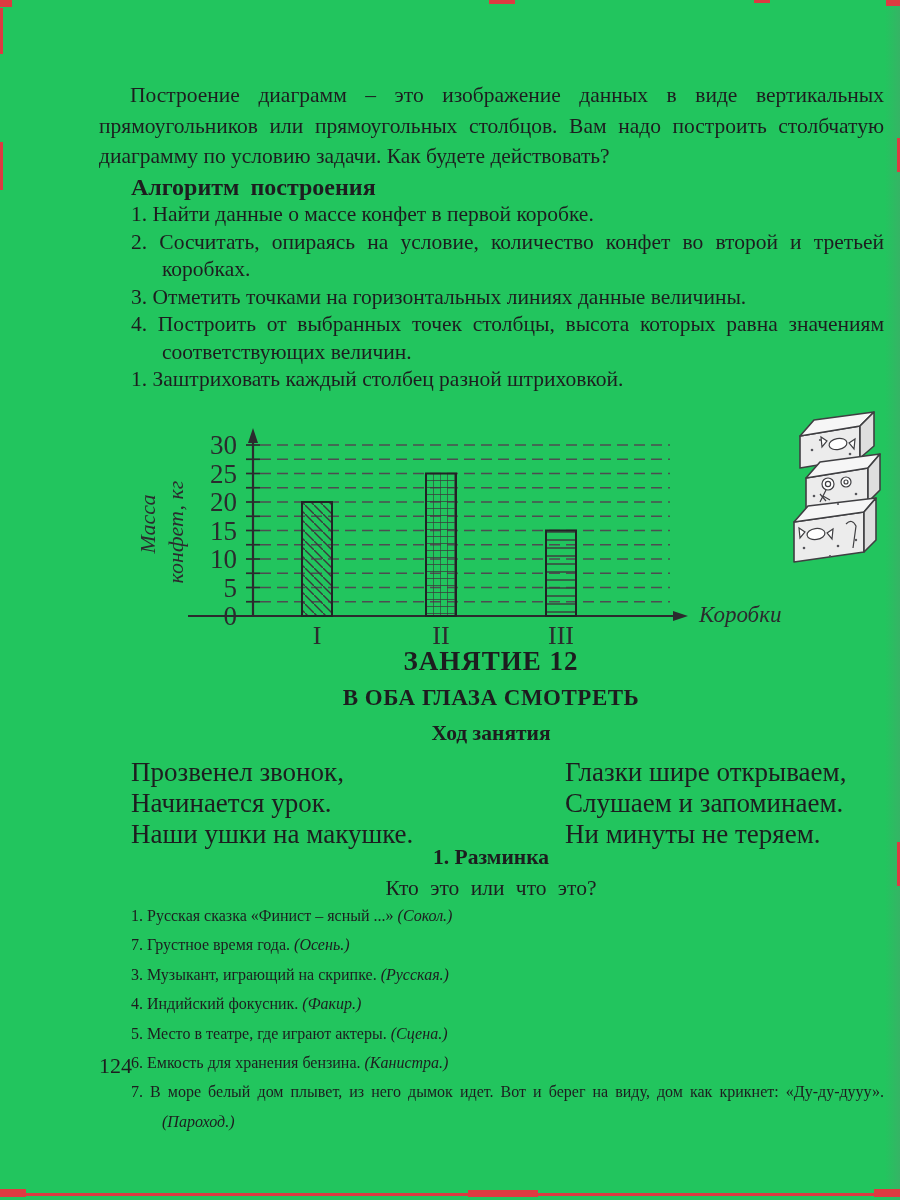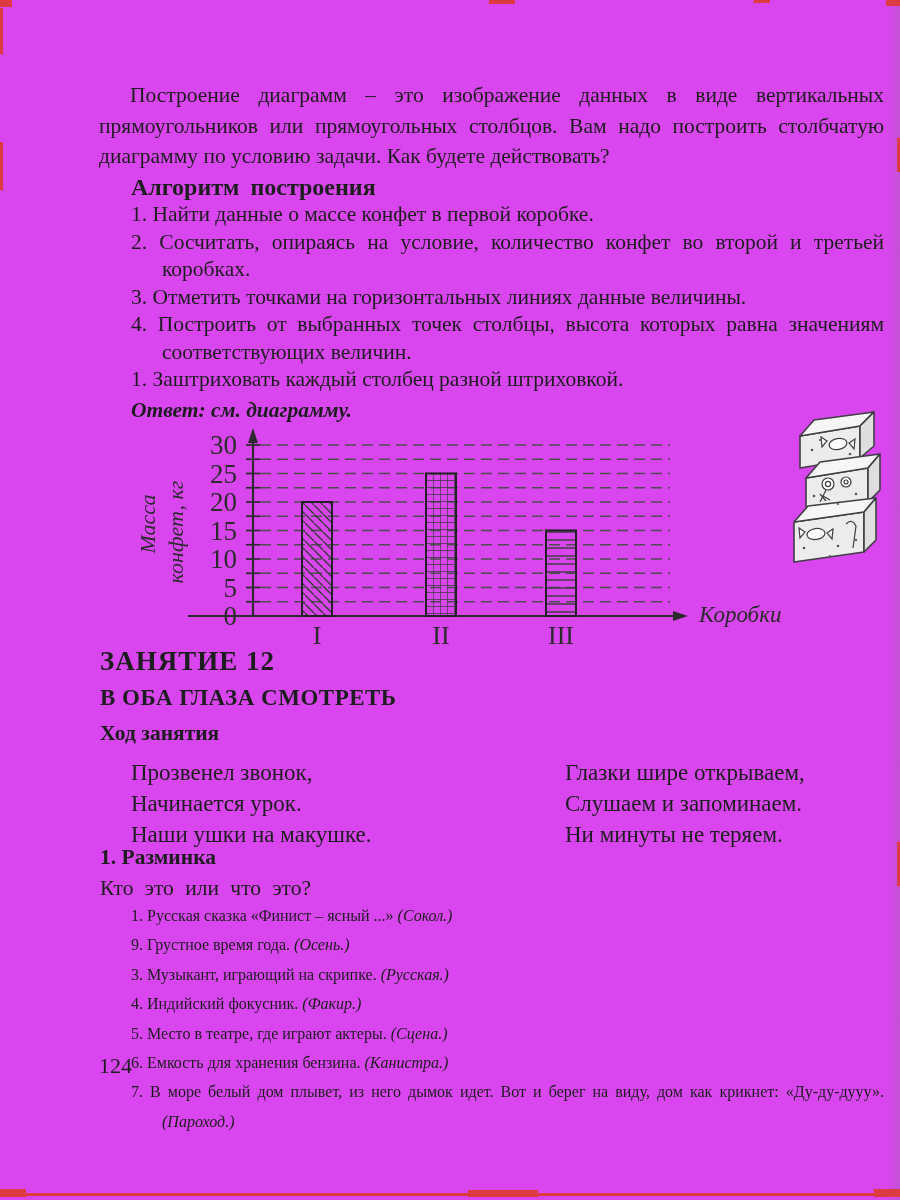--- a/index.html
+++ b/index.html
@@ -1,32 +1,32 @@
 <!DOCTYPE html>
 <html><head>
 <meta charset="utf-8">
 <style>
   html,body{margin:0;padding:0;}
   body{width:900px;height:1200px;background:#e23a40;overflow:hidden;position:relative;
        font-family:"Liberation Serif","DejaVu Serif",serif;color:#1d1d1f;}
-  .page{position:absolute;left:0;top:0;width:900px;height:1200px;background:#d946ef;}
+  .page{position:absolute;left:0;top:0;width:900px;height:1200px;background:#22c55e;}
   .abs{position:absolute;}
   .intro{left:99px;top:80px;width:785px;font-size:21.5px;line-height:30.5px;
          text-align:justify;text-indent:31px;margin:0;}
   .algo-title{left:131px;top:174px;font-size:24px;font-weight:bold;word-spacing:5px;margin:0;}
   .algo-list{left:131px;top:201px;width:753px;font-size:21.5px;line-height:27.5px;}
   .algo-list .item{padding-left:31px;text-indent:-31px;text-align:justify;}
   .answer{left:131px;top:398px;font-size:21.5px;font-weight:bold;font-style:italic;margin:0;}
   .chart-wrap{left:125px;top:424px;width:675px;height:228px;}
   .candy-wrap{left:780px;top:410px;width:116px;height:162px;}
-  .h-center{left:100px;width:782px;text-align:left;margin:0;}
+  .h-center{left:100px;width:782px;text-align:center;margin:0;}
   .t1{top:646px;font-size:27px;font-weight:bold;letter-spacing:1px;}
   .t2{top:685px;font-size:23px;font-weight:bold;letter-spacing:.5px;}
   .t3{top:721px;font-size:21.5px;font-weight:bold;}
-  .poem{font-size:23px;line-height:31px;}
+  .poem{font-size:27px;line-height:31px;}
   .poem-left{left:131px;top:757px;}
   .poem-right{left:565px;top:757px;}
   .w1{top:845px;font-size:21.5px;font-weight:bold;}
   .w2{top:876px;font-size:21.5px;word-spacing:6px;}
   .warmup-list{left:131px;top:901px;width:753px;font-size:16px;line-height:29.4px;}
   .warmup-list .item{padding-left:31px;text-indent:-31px;text-align:justify;}
   .ans-i{font-style:italic;}
   .pageno{left:99px;top:1053px;font-size:22px;}
   .shadow-right{right:0;top:0;width:15px;height:1200px;
     background:linear-gradient(to right,rgba(120,120,125,0) 0%,rgba(120,120,125,.22) 100%);}
@@ -42,21 +42,20 @@
 
   <h3 class="abs algo-title">Алгоритм построения</h3>
   <div class="abs algo-list" id="algo-list">
       <div class="item">1. Найти данные о массе конфет в первой коробке.</div>
       <div class="item">2. Сосчитать, опираясь на условие, количество конфет во второй и третьей коробках.</div>
       <div class="item">3. Отметить точками на горизонтальных линиях данные величины.</div>
       <div class="item">4. Построить от выбранных точек столбцы, высота которых равна значениям соответствующих величин.</div>
       <div class="item">1. Заштриховать каждый столбец разной штриховкой.</div>
     </div>
 
-  <p class="abs answer">Ответ: см. диаграмму.</p>
 
   <div class="abs chart-wrap">
     <svg id="chart-svg" width="675" height="228" viewBox="0 0 675 228">
       <defs>
         <pattern id="p-diagonal" width="9" height="9" patternUnits="userSpaceOnUse">
           <path d="M-2,-2 L11,11" stroke="#3a3a3c" stroke-width="1.4"></path>
         </pattern>
         <pattern id="p-cross" width="7" height="7" patternUnits="userSpaceOnUse">
           <path d="M0,0 H7 M0,0 V7" stroke="#3a3a3c" stroke-width="1.3"></path>
         </pattern>
@@ -173,21 +172,21 @@
   <div class="abs poem poem-right" id="poem-right">
       <div>Глазки шире открываем,</div>
       <div>Слушаем и запоминаем.</div>
       <div>Ни минуты не теряем.</div>
     </div>
 
   <h3 class="abs h-center w1">1. Разминка</h3>
   <div class="abs h-center w2">Кто это или что это?</div>
   <div class="abs warmup-list" id="warmup-list">
       <div class="item"><span>1. Русская сказка «Финист – ясный ...» </span><span class="ans-i">(Сокол.)</span></div>
-      <div class="item"><span>9. Грустное время года. </span><span class="ans-i">(Осень.)</span></div>
+      <div class="item"><span>7. Грустное время года. </span><span class="ans-i">(Осень.)</span></div>
       <div class="item"><span>3. Музыкант, играющий на скрипке. </span><span class="ans-i">(Русская.)</span></div>
       <div class="item"><span>4. Индийский фокусник. </span><span class="ans-i">(Факир.)</span></div>
       <div class="item"><span>5. Место в театре, где играют актеры. </span><span class="ans-i">(Сцена.)</span></div>
       <div class="item"><span>6. Емкость для хранения бензина. </span><span class="ans-i">(Канистра.)</span></div>
       <div class="item"><span>7. В море белый дом плывет, из него дымок идет. Вот и берег на виду, дом как крикнет: «Ду-ду-дууу». </span><span class="ans-i">(Пароход.)</span></div>
     </div>
 
   <div class="abs pageno">124</div>
 
   <div class="abs shadow-right"></div>

